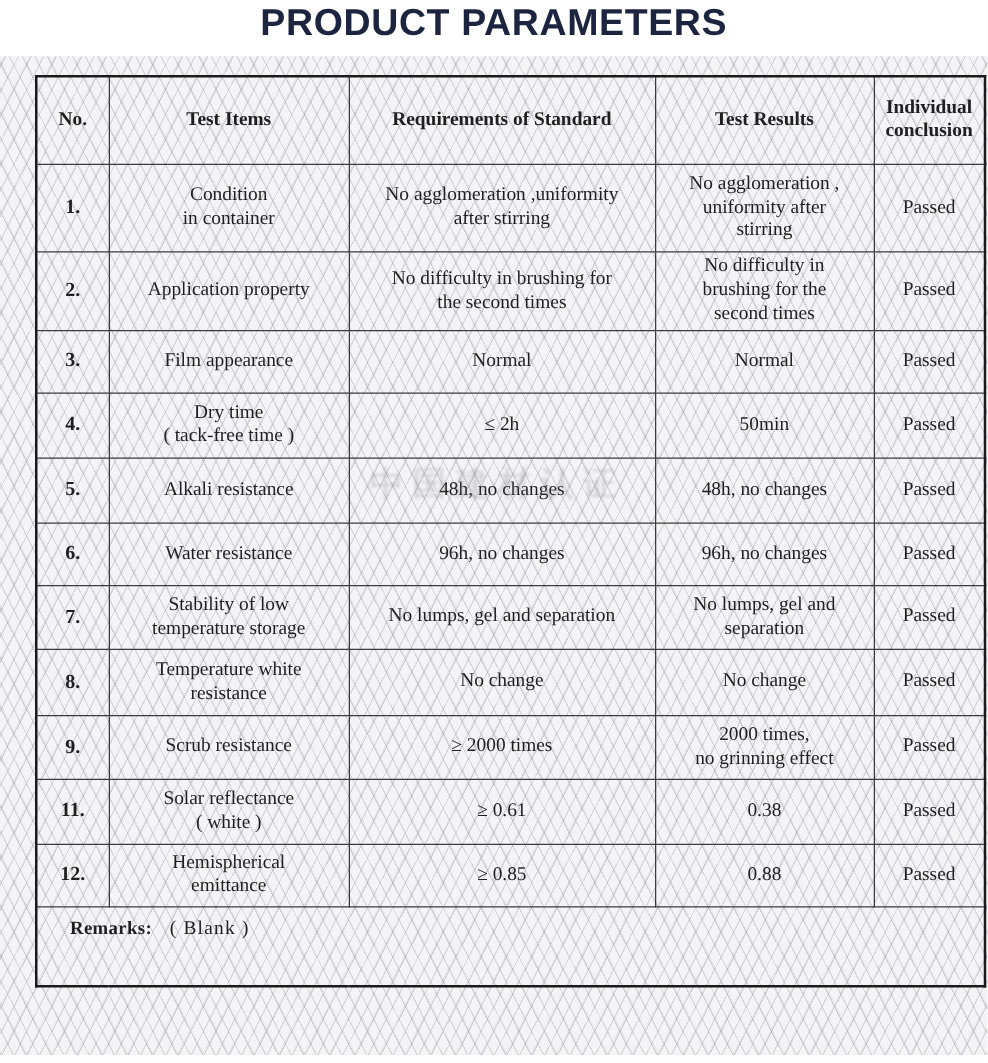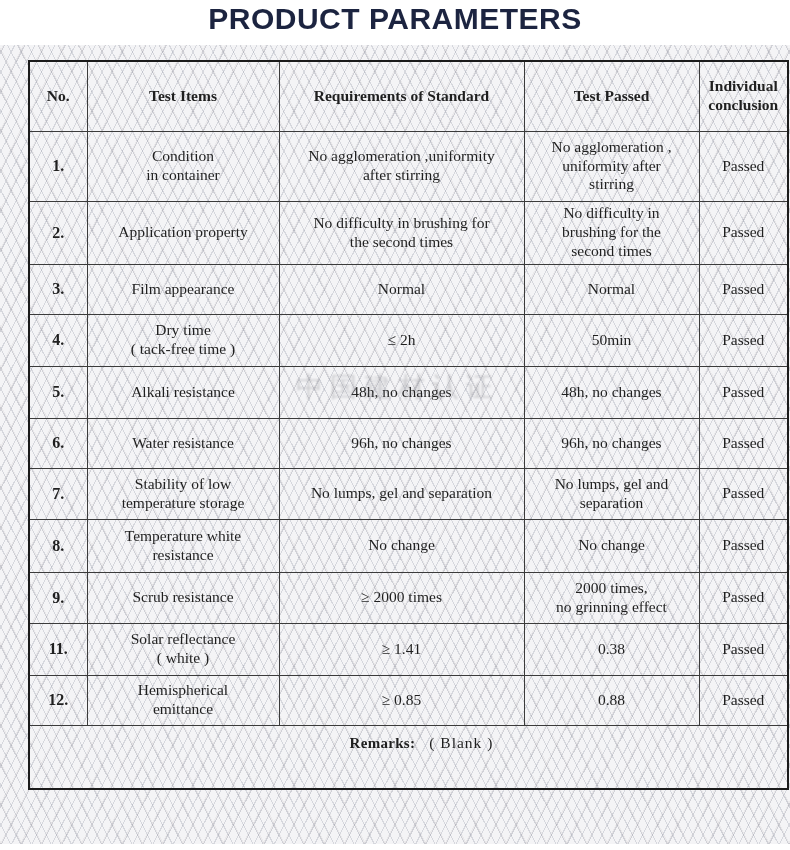--- a/index.html
+++ b/index.html
@@ -47,21 +47,21 @@
     vertical-align: middle;
     font-size: 15.5px;
     line-height: 1.22;
     white-space: pre-line;
     padding: 2px 4px;
     color: #1f1f1f;
   }
   table.params tr.header-row td { font-weight: bold; font-size: 15.5px; }
   table.params td.no-cell { font-weight: bold; font-size: 16px; }
   table.params td.remarks-cell {
-    text-align: center;
+    text-align: left;
     vertical-align: top;
     padding: 8px 0 0 26px;
     white-space: normal;
   }
   .remarks-label { font-weight: bold; font-size: 15px; letter-spacing: 0.3px; }
   .remarks-value { font-size: 15.5px; margin-left: 14px; letter-spacing: 1px; }
   
   .wm { position: absolute; pointer-events: none; font-family: "Liberation Sans", sans-serif; }
   .wm-logo {
     left: 288px; top: 283px;
@@ -99,21 +99,21 @@
           <col style="width:192px">
           <col style="width:245px">
           <col style="width:175px">
           <col style="width:89px">
       </colgroup>
       <tbody>
         <tr class="header-row" style="height:70px">
           <td>No.</td>
           <td>Test Items</td>
           <td>Requirements of Standard</td>
-          <td>Test Passed</td>
+          <td>Test Results</td>
           <td>Individual
 conclusion</td>
         </tr>
         <tr style="height:70px">
           <td class="no-cell">1.</td>
           <td>Condition
 in container</td>
           <td>No agglomeration ,uniformity
 after stirring</td>
           <td>No agglomeration ,
@@ -182,21 +182,21 @@
           <td>Scrub resistance</td>
           <td>≥ 2000 times</td>
           <td>2000 times,
 no grinning effect</td>
           <td>Passed</td>
         </tr>
         <tr style="height:52px">
           <td class="no-cell">11.</td>
           <td>Solar reflectance
 ( white )</td>
-          <td>≥ 1.41</td>
+          <td>≥ 0.61</td>
           <td>0.38</td>
           <td>Passed</td>
         </tr>
         <tr style="height:50px">
           <td class="no-cell">12.</td>
           <td>Hemispherical
 emittance</td>
           <td>≥ 0.85</td>
           <td>0.88</td>
           <td>Passed</td>

